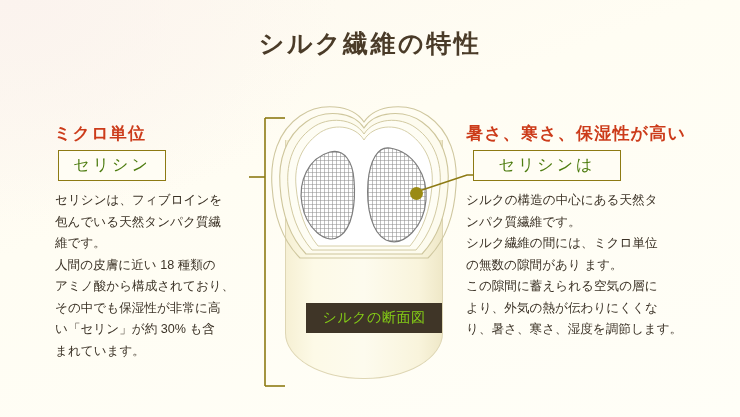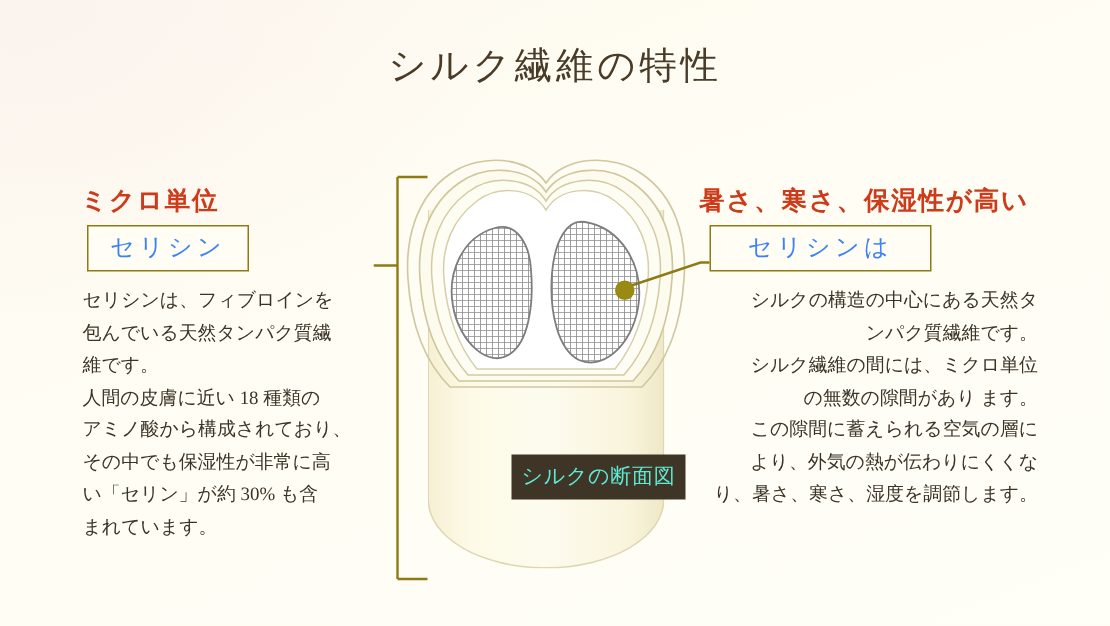--- a/index.html
+++ b/index.html
@@ -15,21 +15,21 @@
     background:
       radial-gradient(ellipse 520px 360px at 2% 0%, #fbf3ee 0%, rgba(253,248,236,0) 62%),
       linear-gradient(160deg, #fdf8ef 0%, #fffdf3 38%, #fffef7 100%);
   }
 
   
   .title {
     position:absolute; left:0; top:27px; width:740px;
     text-align:center;
     font-family:"Liberation Serif", serif;
-    font-size:25px; font-weight:400;
+    font-size:25px; font-weight:700;
     letter-spacing:2.5px;
     color:#4a3b28;
     white-space:nowrap;
   }
 
   
   .redhead {
     position:absolute;
     font-family:"Liberation Serif", serif;
     font-size:17px; font-weight:700;
@@ -42,38 +42,38 @@
 
   
   .namebox {
     position:absolute;
     box-sizing:border-box;
     border:1.6px solid #8d7a13;
     background:#fffdf4;
     font-family:"Liberation Serif", serif;
     font-size:16px;
     letter-spacing:3px;
-    color:#3b82f6;
+    color:#4d7c0f;
     display:flex; align-items:center; justify-content:center;
     z-index:6;
   }
   .namebox.left  { left:58px;  top:150px; width:108px; height:31px; }
   .namebox.right { left:473px; top:150px; width:148px; height:31px; }
 
   
   .body {
     position:absolute;
-    font-family:Liberation Serif, serif;
+    font-family:Liberation Sans, sans-serif;
     font-size:12.6px;
     line-height:21.5px;
     color:#3c3327;
     white-space:pre-line;
   }
   .body.left  { left:55px;  top:190px; width:180px; }
-  .body.right { left:466px; top:190px; width:226px;text-align:right; }
+  .body.right { left:466px; top:190px; width:226px; }
 
   
   .bracket { position:absolute; left:249px; top:110px; z-index:2; }
 
   
   .pointer { position:absolute; left:405px; top:165px; z-index:5; }
 
   
   .diagram { position:absolute; left:268px; top:100px; z-index:3; }
 
@@ -84,27 +84,26 @@
     background:linear-gradient(90deg,#f6f0d4 0%, #fdfae7 18%, #fdfbee 50%, #f9f4dc 85%, #efe8c8 100%);
     border-radius:0 0 78px 78px / 0 0 46px 46px;
     border:1px solid #ded6b4;
     border-top:none;
     z-index:3;
   }
 
   
   .caption {
     position:absolute; left:306px; top:303px;
-    width:116px; height:30px;
+    width:136px; height:30px;
     background:#3f3527;
     display:flex; align-items:center; justify-content:center;
     font-family:"DejaVu Sans", sans-serif;
-    font-size:14px; letter-spacing:0.5px; color:#5eead4;
+    font-size:14px; letter-spacing:0.5px; color:#84cc16;
     z-index:7;
-    margin-left:35px;
   }
 
   
   .dot {
     position:absolute; left:410px; top:187px;
     width:13px; height:13px; border-radius:50%;
     background:#9a8a14;
     z-index:6;
   }
 </style>

